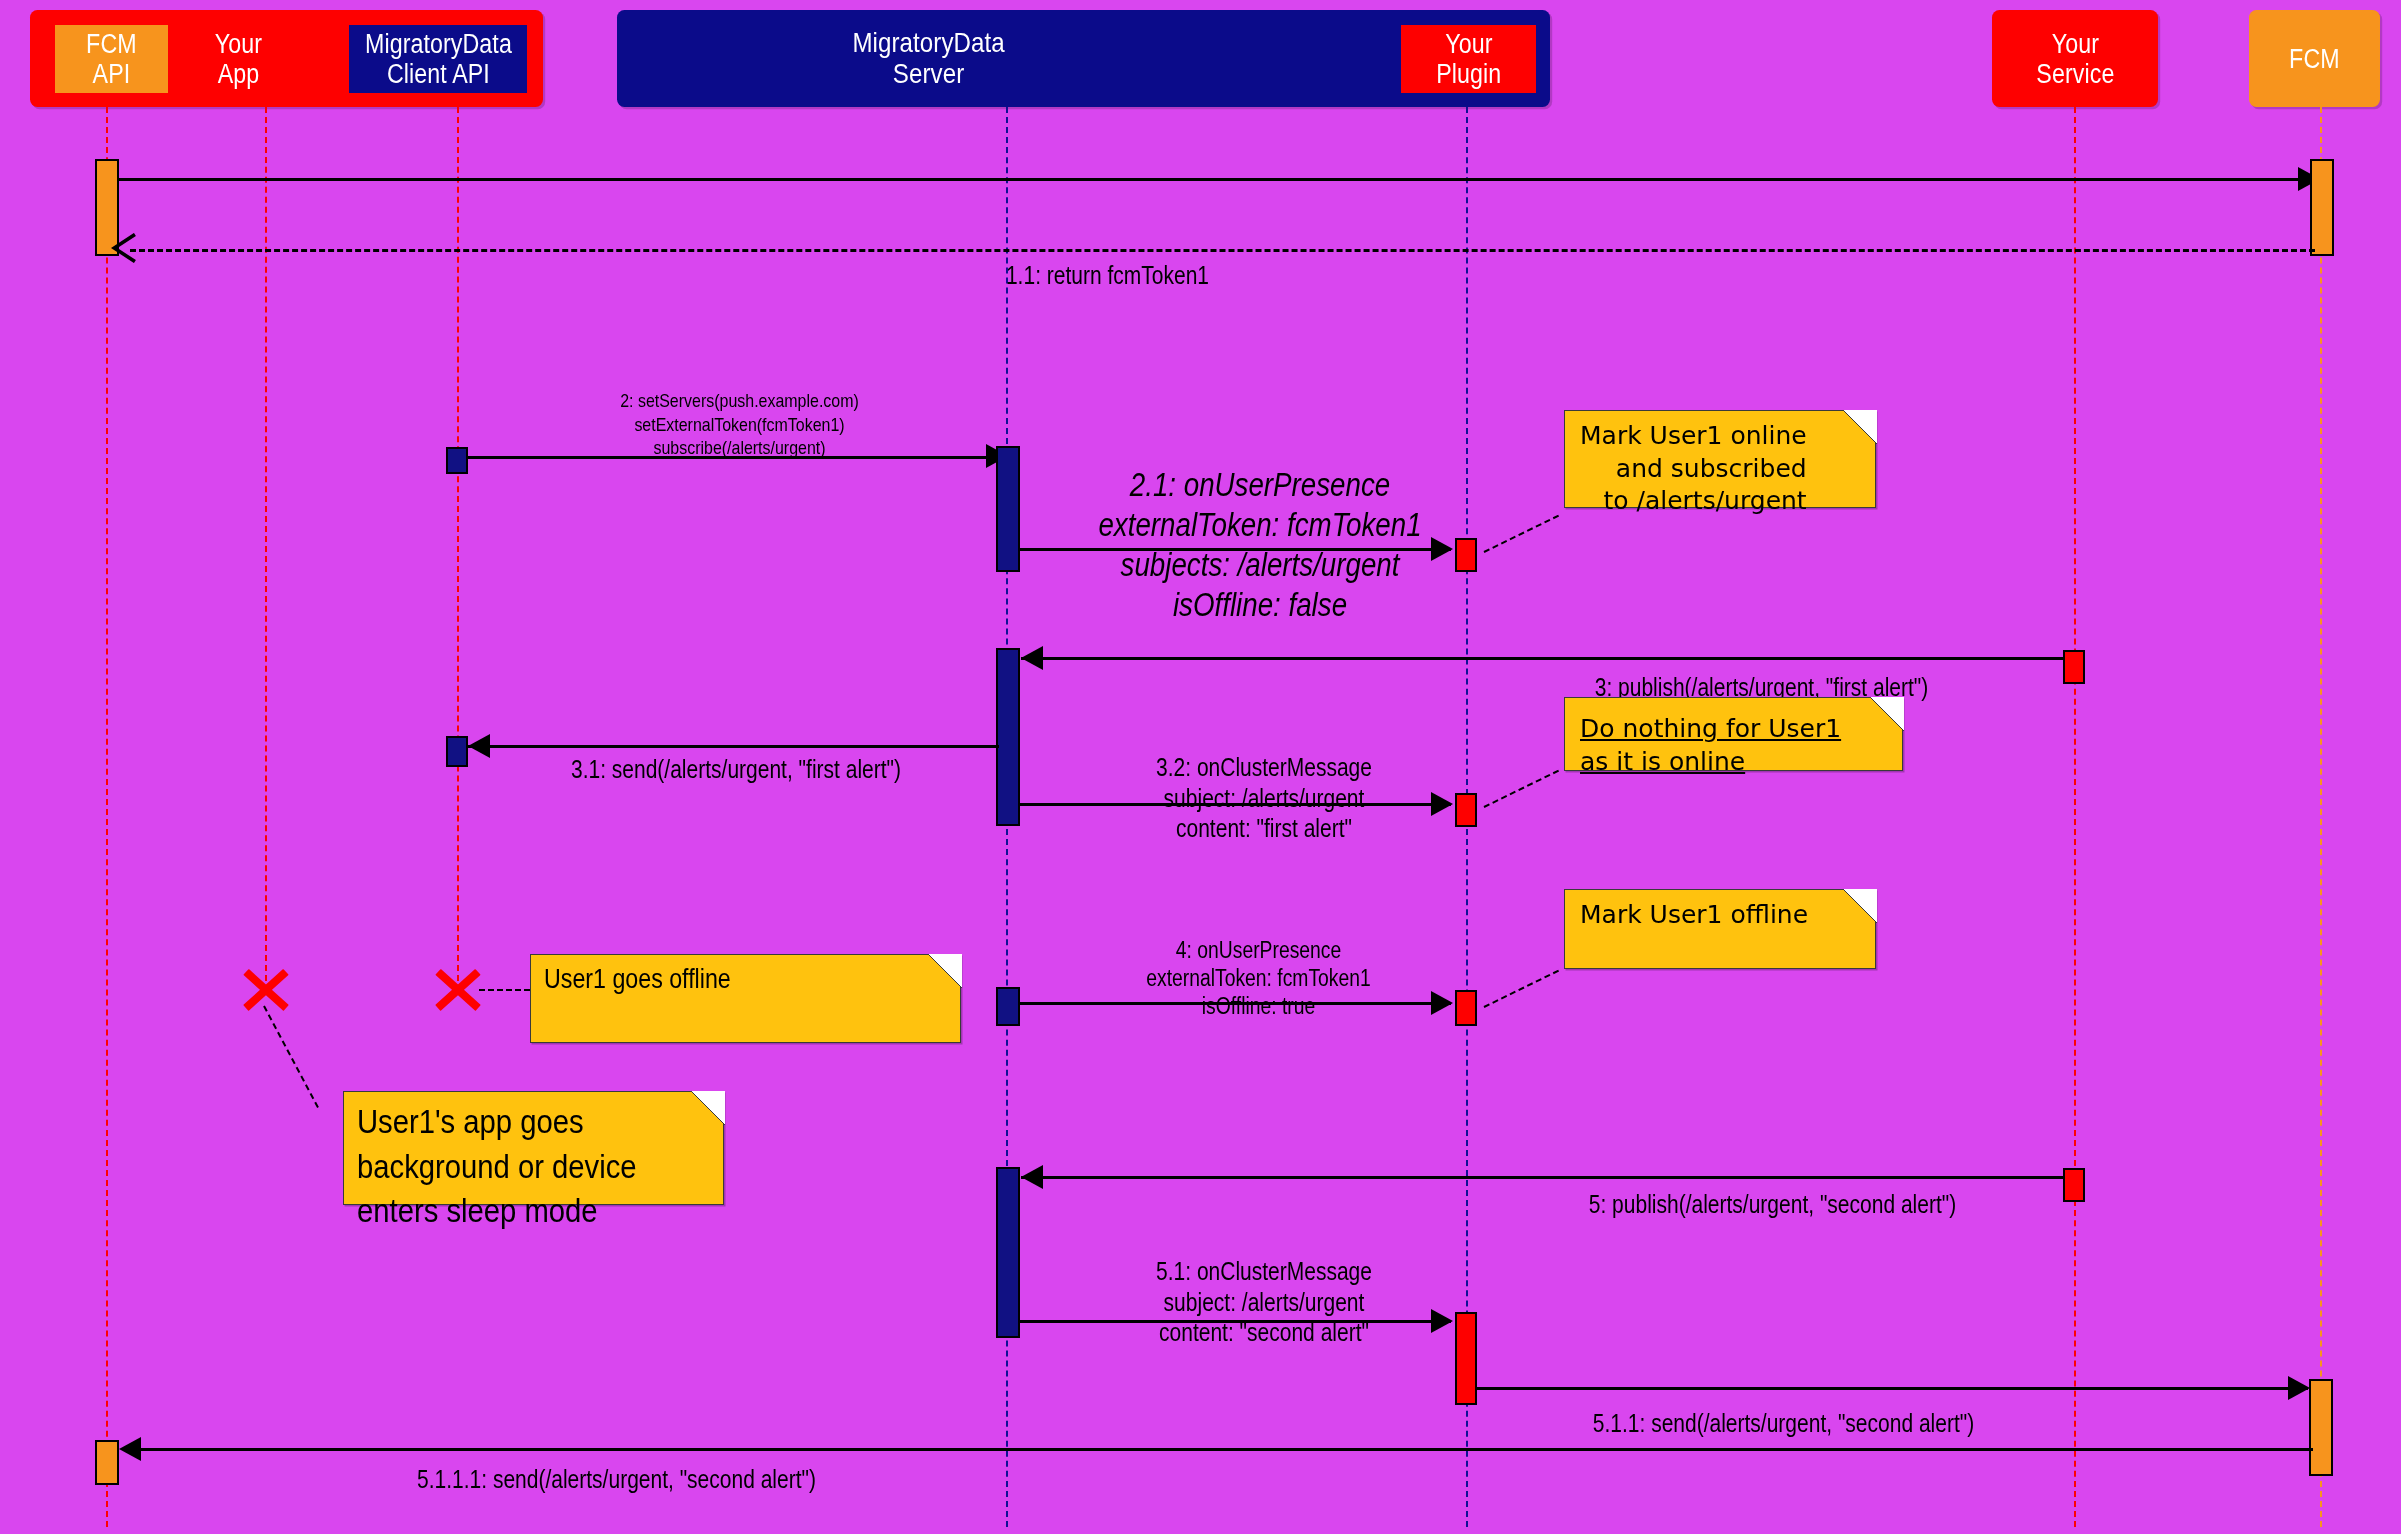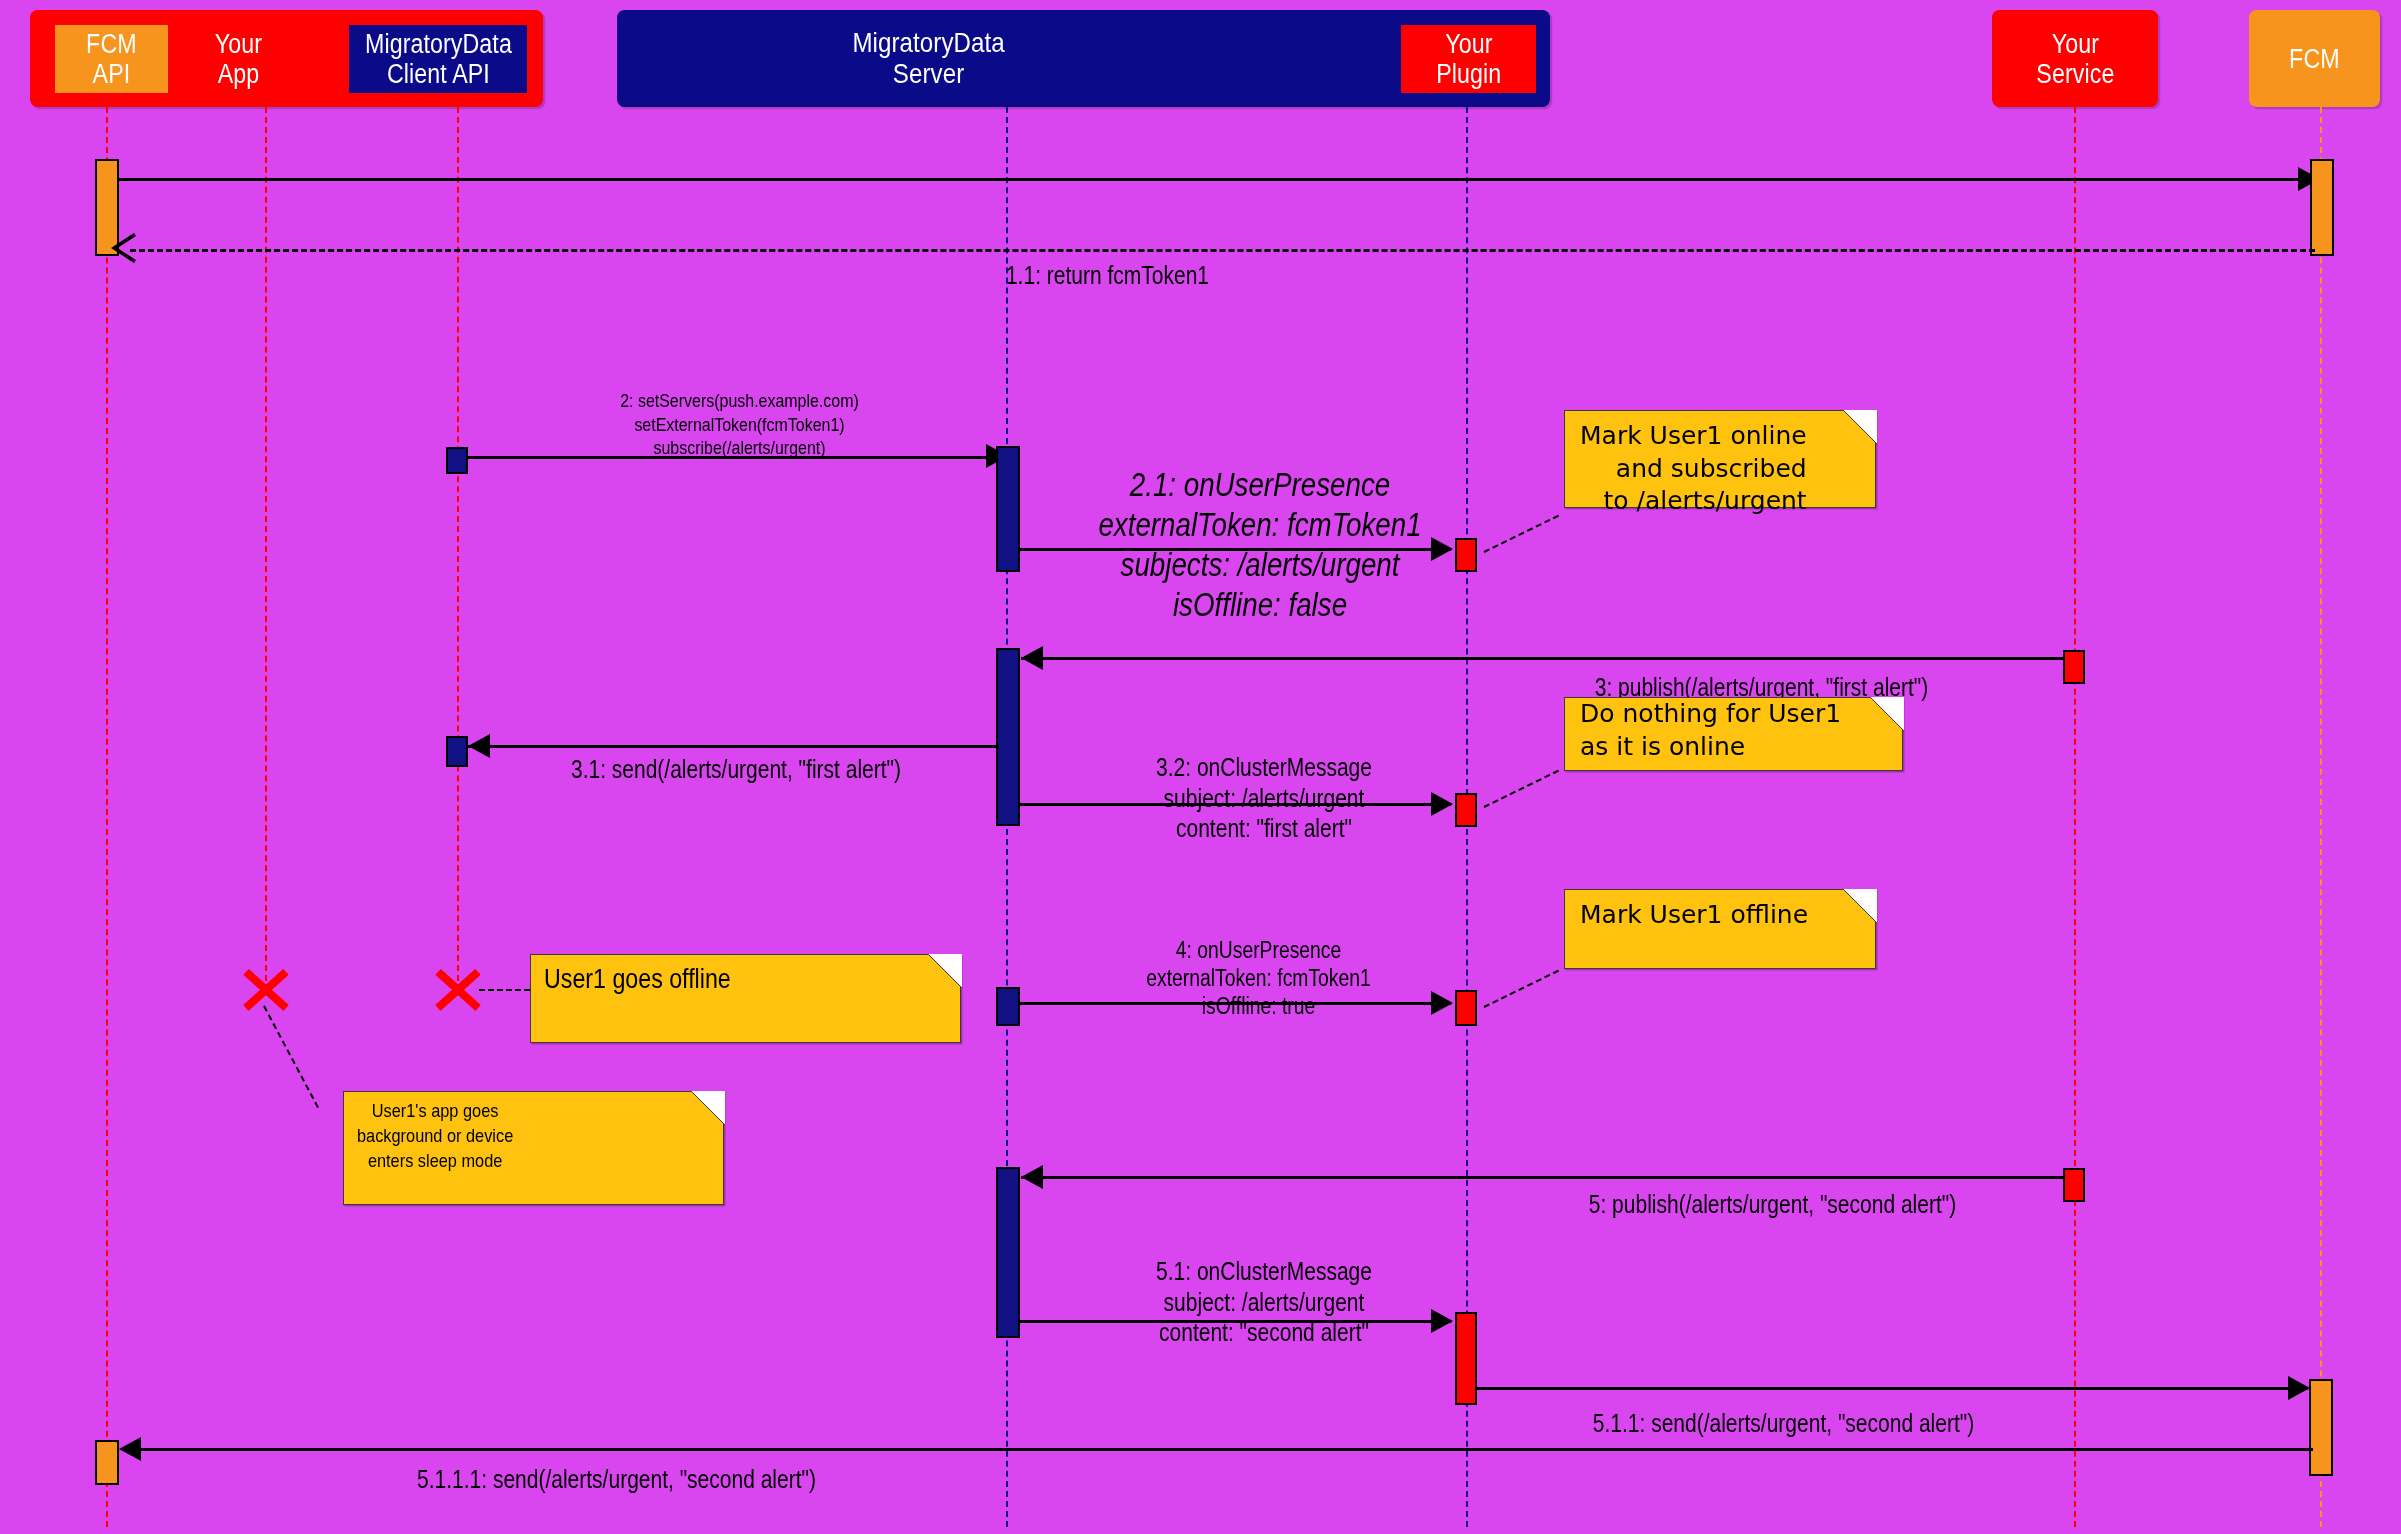--- a/index.html
+++ b/index.html
@@ -175,21 +175,21 @@
 subject: /alerts/urgent
 content: "first alert"</span>
   </div>
   <div class="msgline" style="left:1020px;top:803px;width:431px;"></div>
   <div class="arrow arrow-r" style="left:1431px;top:792px;"></div>
   <div class="act act-red" style="left:1455px;top:793px;width:22px;height:34px;"></div>
 
   <div class="anchor" style="left:1484px;top:806px;width:83px;transform:rotate(-26deg);"></div>
   <div class="note" style="left:1564px;top:697px;width:339px;height:74px;">
     <div class="foldline"></div>
-    <div class="note-txt note-sans" style="left:15px;top:0;font-size:25px;">Do nothing for User1
+    <div class="note-txt note-sans" style="left:15px;top:15px;font-size:25px;text-decoration:underline;">Do nothing for User1
 as it is online</div>
   </div>
 
   <div class="msglabel" style="left:1009px;top:880px;width:499px;font-size:23px;">
     <span>4: onUserPresence
 externalToken: fcmToken1
 isOffline: true</span>
   </div>
   <div class="msgline" style="left:1020px;top:1002px;width:431px;"></div>
   <div class="arrow arrow-r" style="left:1431px;top:991px;"></div>
@@ -214,21 +214,21 @@
   <div class="anchor" style="left:479px;top:989px;width:51px;"></div>
   <div class="note" style="left:530px;top:954px;width:431px;height:89px;">
     <div class="foldline"></div>
     <div class="note-txt note-narrow" style="left:13.4px;top:7.4px;font-size:27px;"><span>User1 goes offline</span></div>
   </div>
 
   <div class="anchor" style="left:264px;top:1005px;width:115px;transform:rotate(62deg);"></div>
 
   <div class="note" style="left:343px;top:1091px;width:381px;height:114px;">
     <div class="foldline"></div>
-    <div class="note-txt note-narrow" style="left:13.4px;top:7.4px;font-size:19px;text-align:center;"><span>User1's app goes
+    <div class="note-txt note-narrow" style="left:13.4px;top:7.4px;font-size:34px;"><span>User1's app goes
 background or device
 enters sleep mode</span></div>
   </div>
 
   <div class="msglabel" style="left:1479px;top:1128px;width:587px;font-size:25px;">
     <span>5: publish(/alerts/urgent, "second alert")</span>
   </div>
   <div class="msgline" style="left:1021px;top:1176px;width:1055px;"></div>
   <div class="arrow arrow-l" style="left:1021px;top:1165px;"></div>
   <div class="act act-red" style="left:2063px;top:1168px;width:22px;height:34px;"></div>

